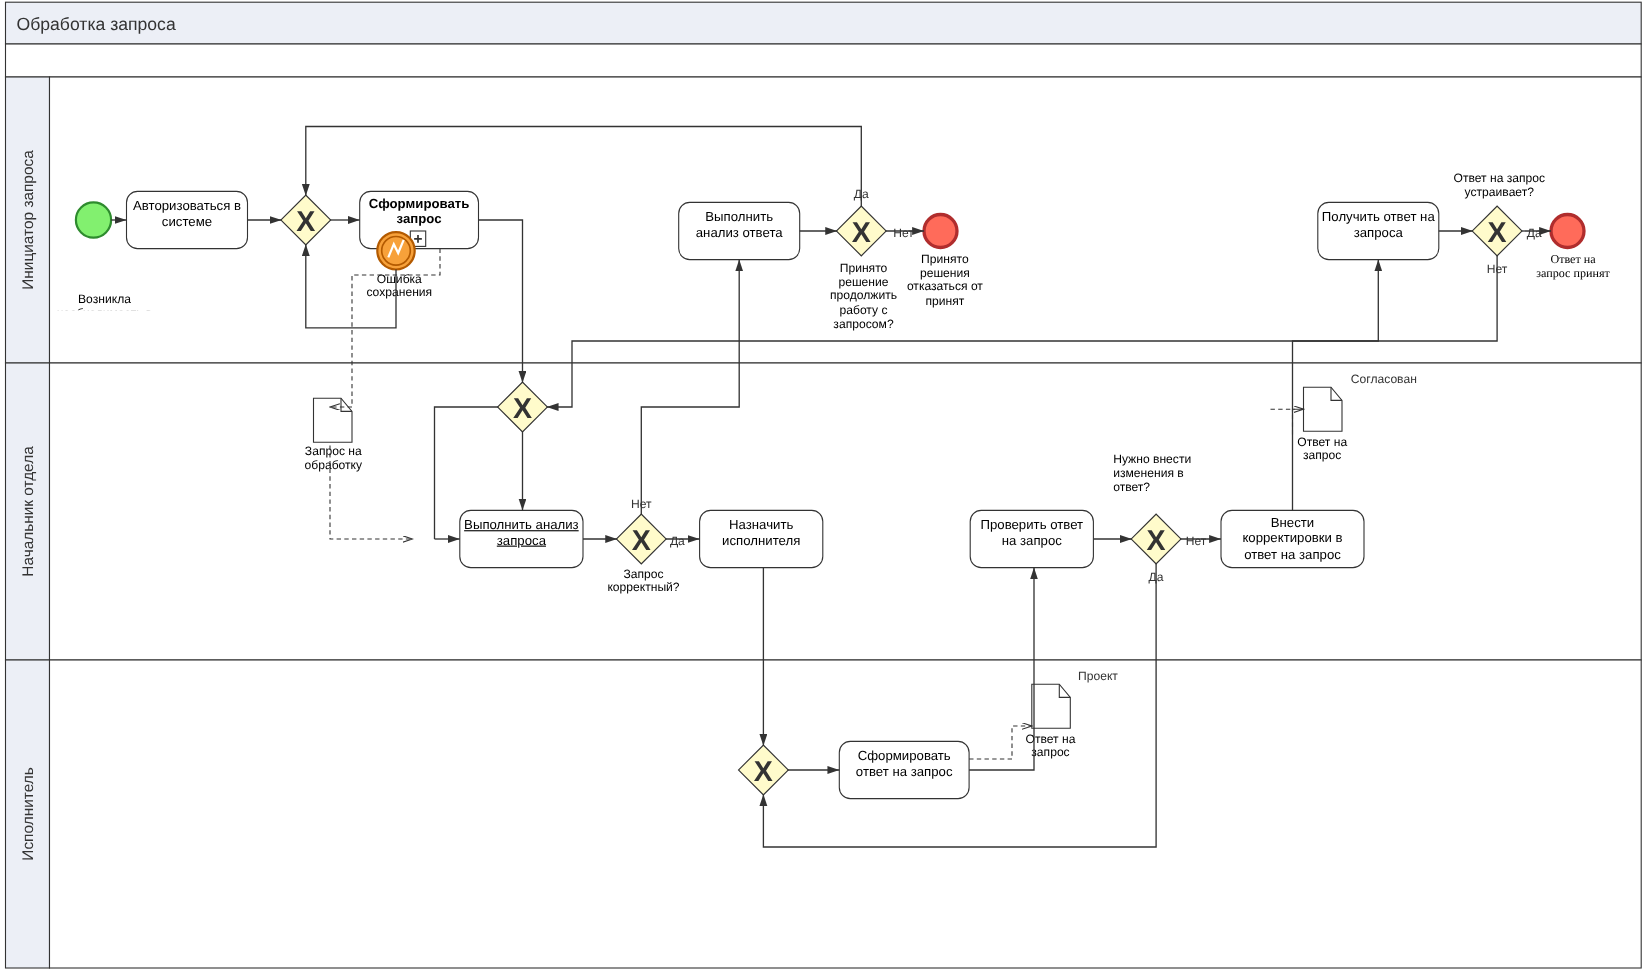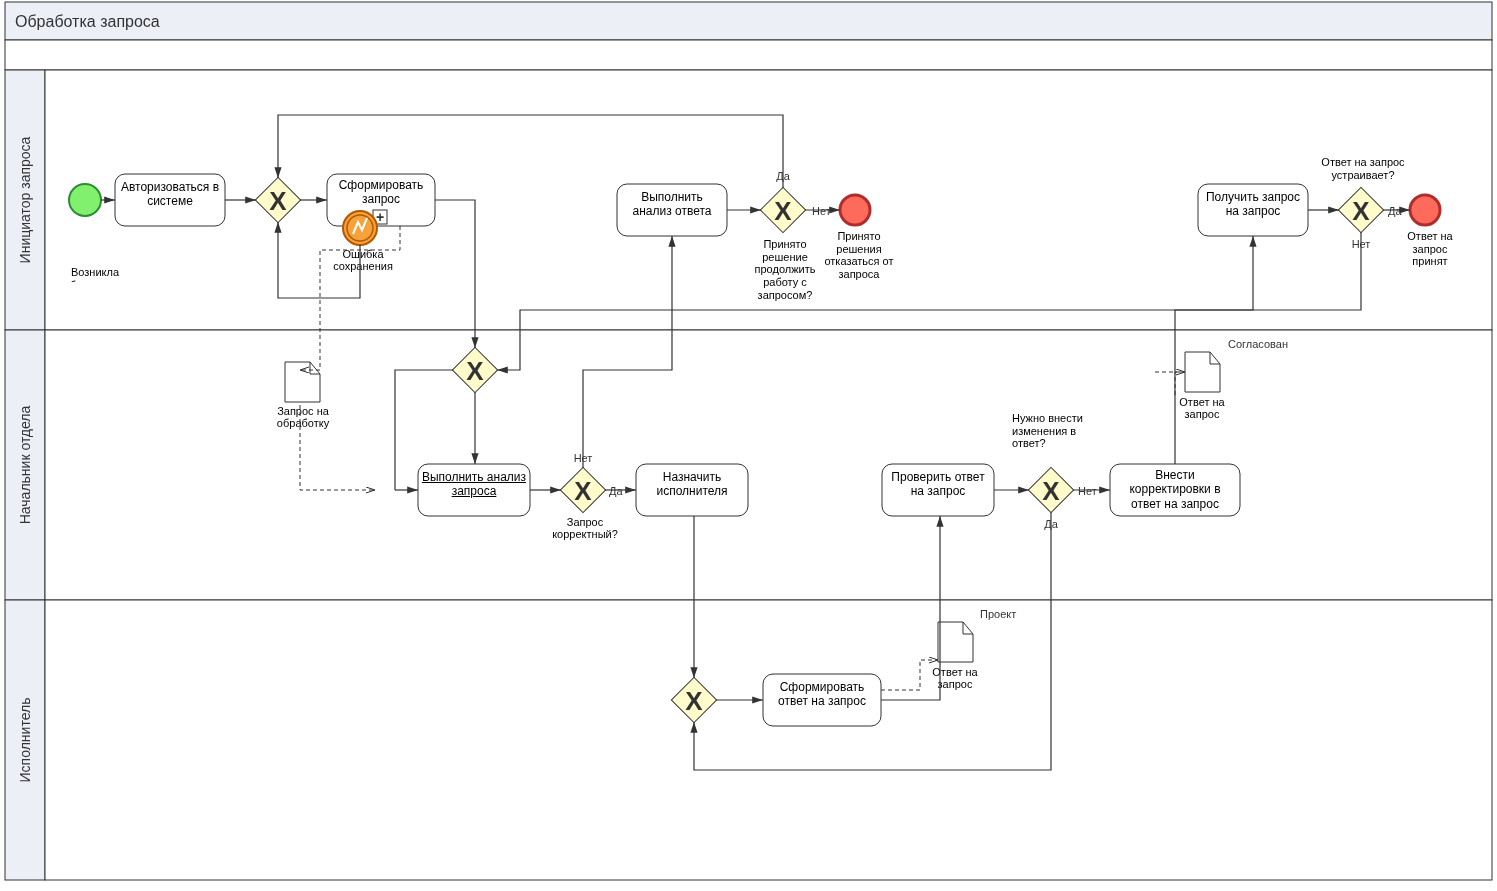--- a/index.html
+++ b/index.html
@@ -60,21 +60,21 @@
     <div xmlns="http://www.w3.org/1999/xhtml" style="font-size:12px;text-align:center;line-height:1.2;">Авторизоваться в системе</div>
   </foreignObject>
 
   <g transform="translate(278 200) rotate(45)">
     <rect class="gw" x="-16" y="-16" width="32" height="32"></rect>
   </g>
   <text class="x-mark" x="278" y="201">X</text>
 
   <rect class="task" x="327" y="174" width="108" height="52"></rect>
   <foreignObject x="330" y="178" width="102" height="32">
-    <div xmlns="http://www.w3.org/1999/xhtml" style="font-size:12px;text-align:center;line-height:1.2;">Сформировать запрос</div>
+    <div xmlns="http://www.w3.org/1999/xhtml" style="font-size:12px;text-align:center;line-height:1.2;font-weight:bold;">Сформировать запрос</div>
   </foreignObject>
   <rect x="373" y="210" width="14" height="14" fill="#fff" stroke="#333"></rect>
   <text x="380" y="222" text-anchor="middle" font-size="14" font-weight="bold" fill="#333">+</text>
 
   <circle cx="360" cy="228" r="17" class="error-ev"></circle>
   <circle cx="360" cy="228" r="13" fill="none" stroke="#B35A00" stroke-width="1.5"></circle>
   <path d="M353 234 L358 222 L362 230 L367 218" fill="none" stroke="#fff" stroke-width="2"></path>
   <foreignObject x="328" y="248" width="70" height="30">
     <div xmlns="http://www.w3.org/1999/xhtml" style="font-size:11px;text-align:center;line-height:1.1;">Ошибка сохранения</div>
   </foreignObject>
@@ -89,41 +89,41 @@
   </g>
   <text class="x-mark" x="783" y="211">X</text>
   <foreignObject x="746" y="238" width="78" height="75">
     <div xmlns="http://www.w3.org/1999/xhtml" style="font-size:11px;text-align:center;line-height:1.15;">Принято решение продолжить работу с запросом?</div>
   </foreignObject>
   <text class="small-text" x="783" y="180" text-anchor="middle">Да</text>
   <text class="small-text" x="812" y="215">Нет</text>
 
   <circle class="end-ev" cx="855" cy="210" r="15"></circle>
   <foreignObject x="820" y="230" width="78" height="60">
-    <div xmlns="http://www.w3.org/1999/xhtml" style="font-size:11px;text-align:center;line-height:1.15;">Принято решения отказаться от запроса</div>
+    <div xmlns="http://www.w3.org/1999/xhtml" style="font-size:11px;text-align:center;line-height:1.15;">Принято решения отказаться от принят</div>
   </foreignObject>
 
   <rect class="task" x="1198" y="184" width="110" height="52"></rect>
   <foreignObject x="1201" y="190" width="104" height="40">
-    <div xmlns="http://www.w3.org/1999/xhtml" style="font-size:12px;text-align:center;line-height:1.2;">Получить запрос на запрос</div>
+    <div xmlns="http://www.w3.org/1999/xhtml" style="font-size:12px;text-align:center;line-height:1.2;">Получить ответ на запроса</div>
   </foreignObject>
 
   <g transform="translate(1361 210) rotate(45)">
     <rect class="gw" x="-16" y="-16" width="32" height="32"></rect>
   </g>
   <text class="x-mark" x="1361" y="211">X</text>
   <foreignObject x="1318" y="156" width="90" height="32">
     <div xmlns="http://www.w3.org/1999/xhtml" style="font-size:11px;text-align:center;line-height:1.15;">Ответ на запрос устраивает?</div>
   </foreignObject>
   <text class="small-text" x="1388" y="215">Да</text>
   <text class="small-text" x="1361" y="248" text-anchor="middle">Нет</text>
 
   <circle class="end-ev" cx="1425" cy="210" r="15"></circle>
   <foreignObject x="1395" y="230" width="70" height="55">
-    <div xmlns="http://www.w3.org/1999/xhtml" style="font-size:11px;text-align:center;line-height:1.15;">Ответ на запрос принят</div>
+    <div xmlns="http://www.w3.org/1999/xhtml" style="font-size:11px;text-align:center;line-height:1.15;font-family:Liberation Serif, serif;">Ответ на запрос принят</div>
   </foreignObject>
 
   <path class="doc" d="M285 362 L310 362 L320 374 L320 402 L285 402 Z"></path>
   <path d="M310 362 L310 374 L320 374" fill="none" stroke="#333"></path>
   <foreignObject x="268" y="405" width="70" height="30">
     <div xmlns="http://www.w3.org/1999/xhtml" style="font-size:11px;text-align:center;line-height:1.1;">Запрос на обработку</div>
   </foreignObject>
 
   <g transform="translate(475 370) rotate(45)">
     <rect class="gw" x="-16" y="-16" width="32" height="32"></rect>

